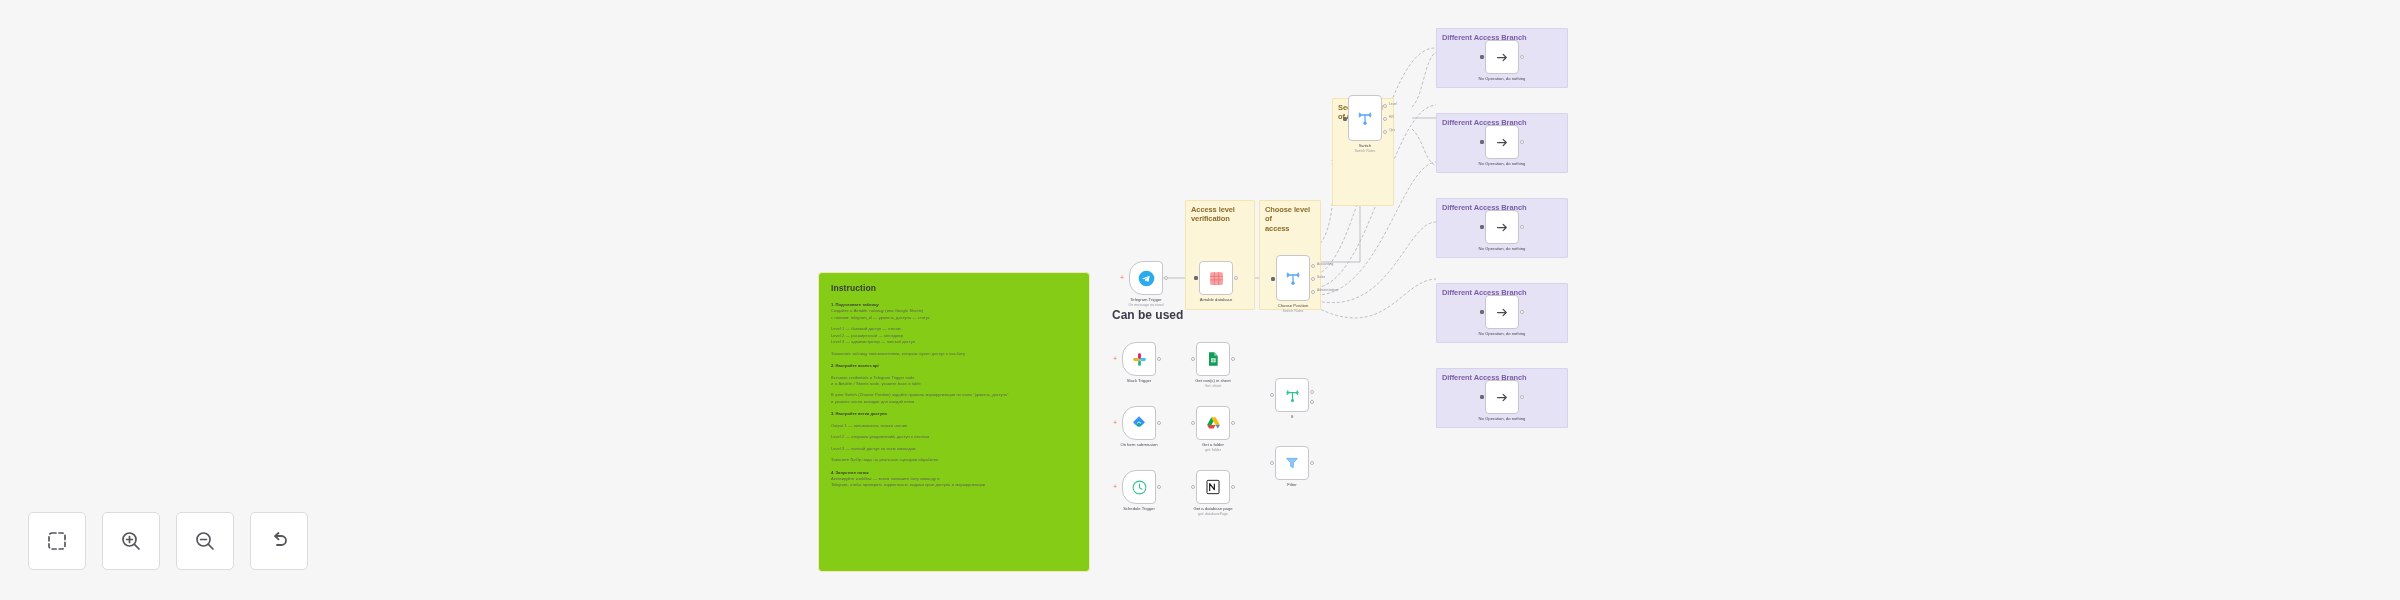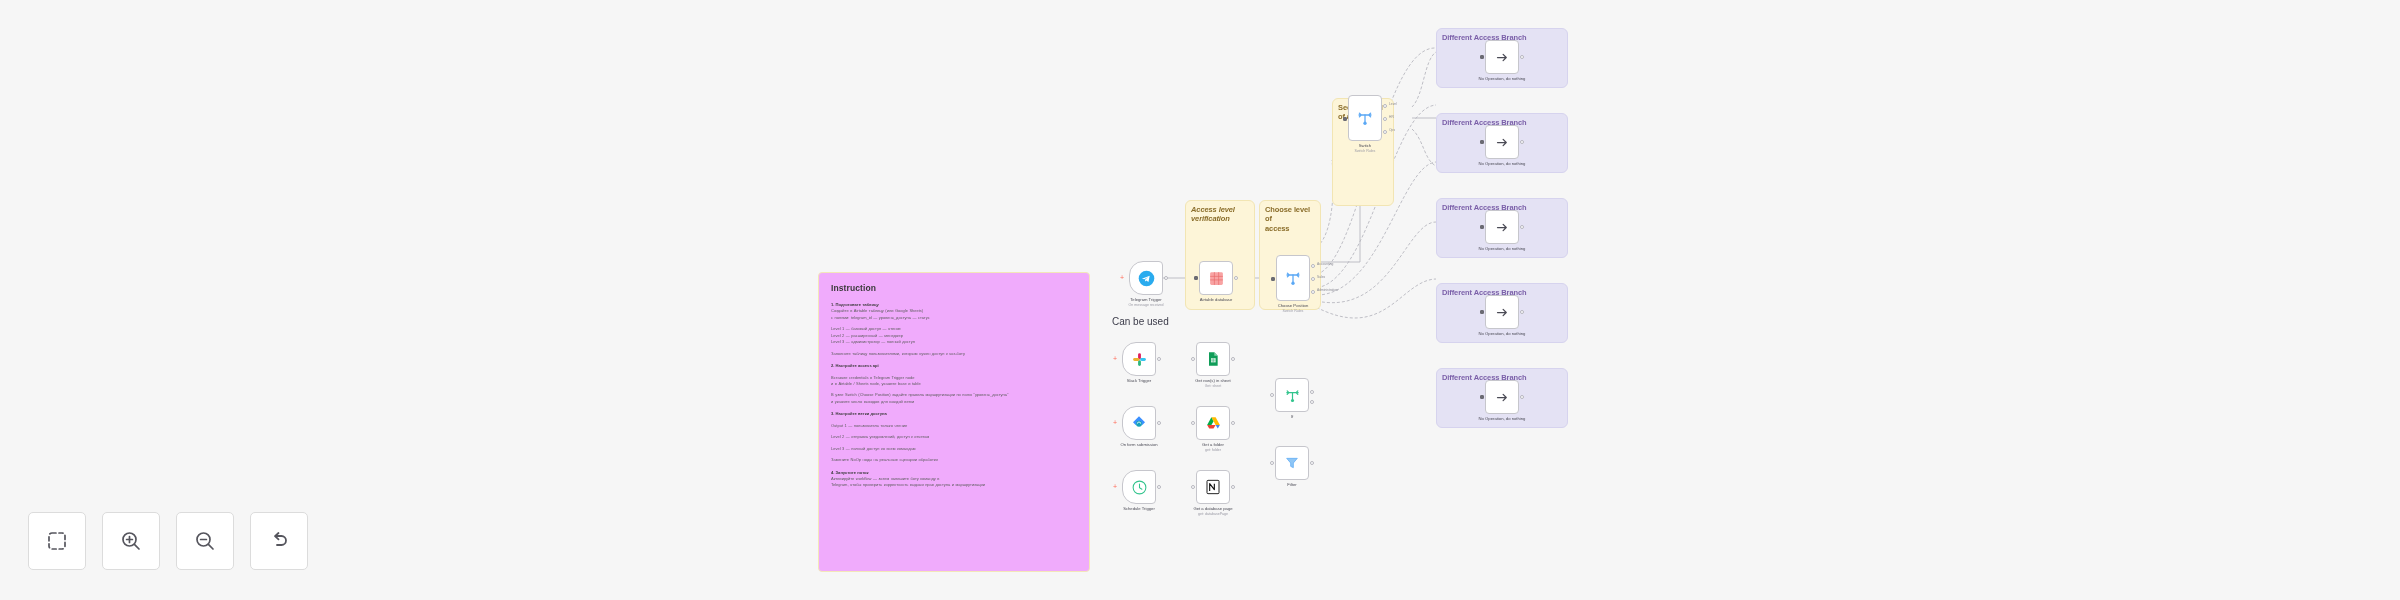--- a/index.html
+++ b/index.html
@@ -11,40 +11,40 @@
   }
   #canvas {
     position: relative;
     width: 2400px; height: 600px;
     background: #f6f6f6;
   }
 
   
   .sticky {
     position: absolute;
-    border-radius: 6px;
+    border-radius: 1px;
   }
   .sticky.yellow { background: #fdf5d8; border: 1px solid #f2e5b3; }
   .sticky.purple { background: #e4e2f4; border: 1px solid #d6d3ee; }
   .sticky-title {
     font-size: 7.5px;
     font-weight: 700;
     color: #8a6d2a;
     line-height: 1.25;
     padding: 4px 5px 0 5px;
     letter-spacing: -0.1px;
   }
   .sticky.purple .sticky-title { color: #7a5fa8; }
 
   
   #instruction {
     position: absolute;
     left: 818px; top: 272px;
     width: 272px; height: 300px;
-    background: #f0abfc;
+    background: #84cc16;
     border: 1px solid #f3e7b9;
     border-radius: 4px;
     padding: 10px 12px;
     overflow: hidden;
   }
   #instruction h2 {
     font-size: 8.5px;
     font-weight: 700;
     color: #3a3a3a;
     margin-bottom: 9px;
@@ -161,21 +161,21 @@
       <path d="M1312,305 C1385,345 1400,280 1436,279" stroke-dasharray="3 2"></path>
 
       <path d="M1412,107 C1424,95 1424,60 1436,52" stroke-dasharray="3 2"></path>
       <path d="M1412,118 L1436,118"></path>
       <path d="M1412,129 C1424,140 1424,160 1436,166" stroke-dasharray="3 2"></path>
     </g>
   </svg>
 
 
   <div class="sticky yellow" style="left:1185px; top:200px; width:70px; height:110px;">
-    <div class="sticky-title" style="white-space:pre-line;font-style:italic;">Access level
+    <div class="sticky-title" style="white-space:pre-line;">Access level
 verification</div>
   </div>
 
   <div class="sticky yellow" style="left:1259px; top:200px; width:62px; height:110px;">
     <div class="sticky-title" style="white-space:pre-line;">Choose level of
 access</div>
   </div>
 
   <div class="sticky yellow" style="left:1332px; top:98px; width:62px; height:108px;">
     <div class="sticky-title" style="white-space:pre-line;">Second level
@@ -330,21 +330,21 @@
   </div>
   <div class="node" style="left:1485px; top:380px;">
     <span class="dot left sq"></span>
     <svg width="15" height="15" viewBox="0 0 24 24">
       <path d="M4 12h14M13 7l5 5-5 5" fill="none" stroke="#4a4a55" stroke-width="2" stroke-linecap="round" stroke-linejoin="round"></path>
     </svg>
     <span class="dot right"></span>
     <span class="node-label">No Operation, do nothing</span>
   </div>
 
-  <div style="position:absolute; left:1112px; top:316px; font-size:10px; font-weight:400; color:#3c3c4a;">Can be used</div>
+  <div style="position:absolute; left:1112px; top:308px; font-size:12px; font-weight:700; color:#3c3c4a;">Can be used</div>
 
   <div class="node trigger" style="left:1122px; top:342px;">
     <span class="plus">+</span>
     <svg width="17" height="17" viewBox="0 0 24 24">
       <rect x="10" y="3" width="4" height="9" rx="2" fill="#e01e5a"></rect>
       <rect x="10" y="13" width="4" height="8" rx="2" fill="#2eb67d"></rect>
       <rect x="3" y="10" width="9" height="4" rx="2" fill="#ecb22e"></rect>
       <rect x="13" y="10" width="8" height="4" rx="2" fill="#36c5f0"></rect>
     </svg>
     <span class="dot right"></span>

